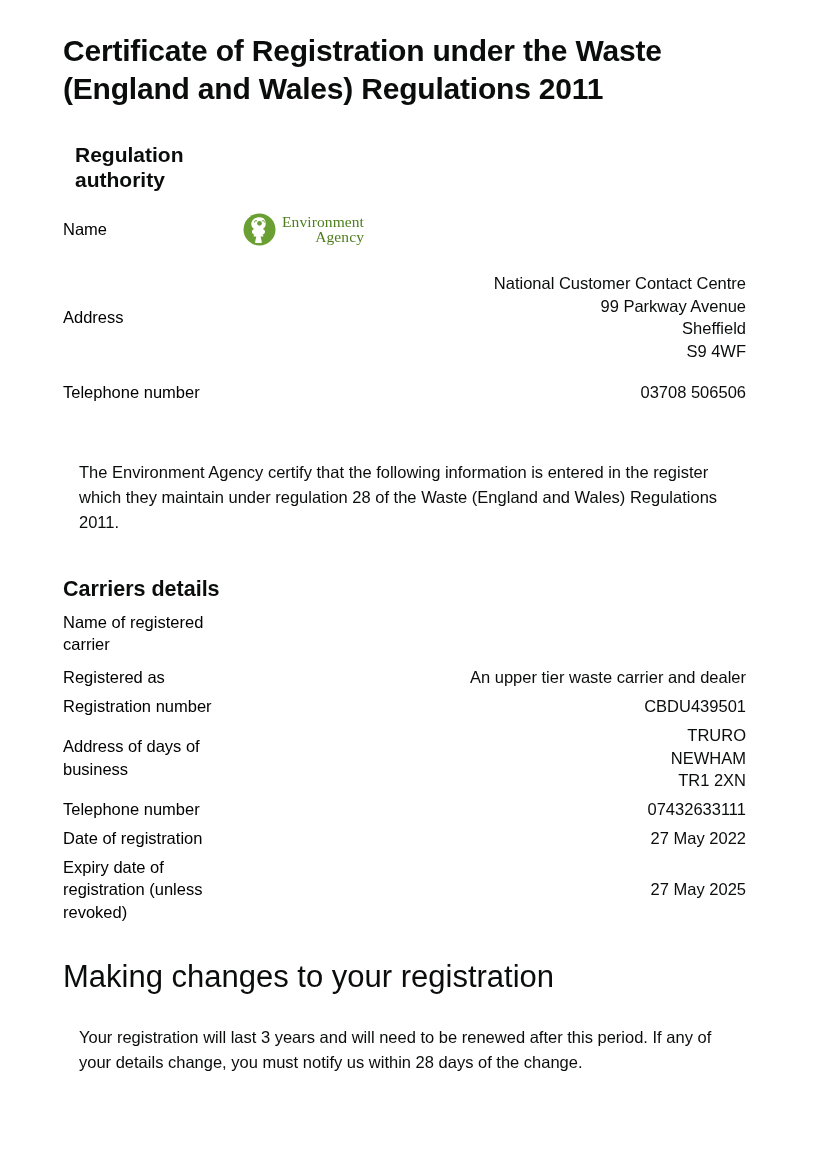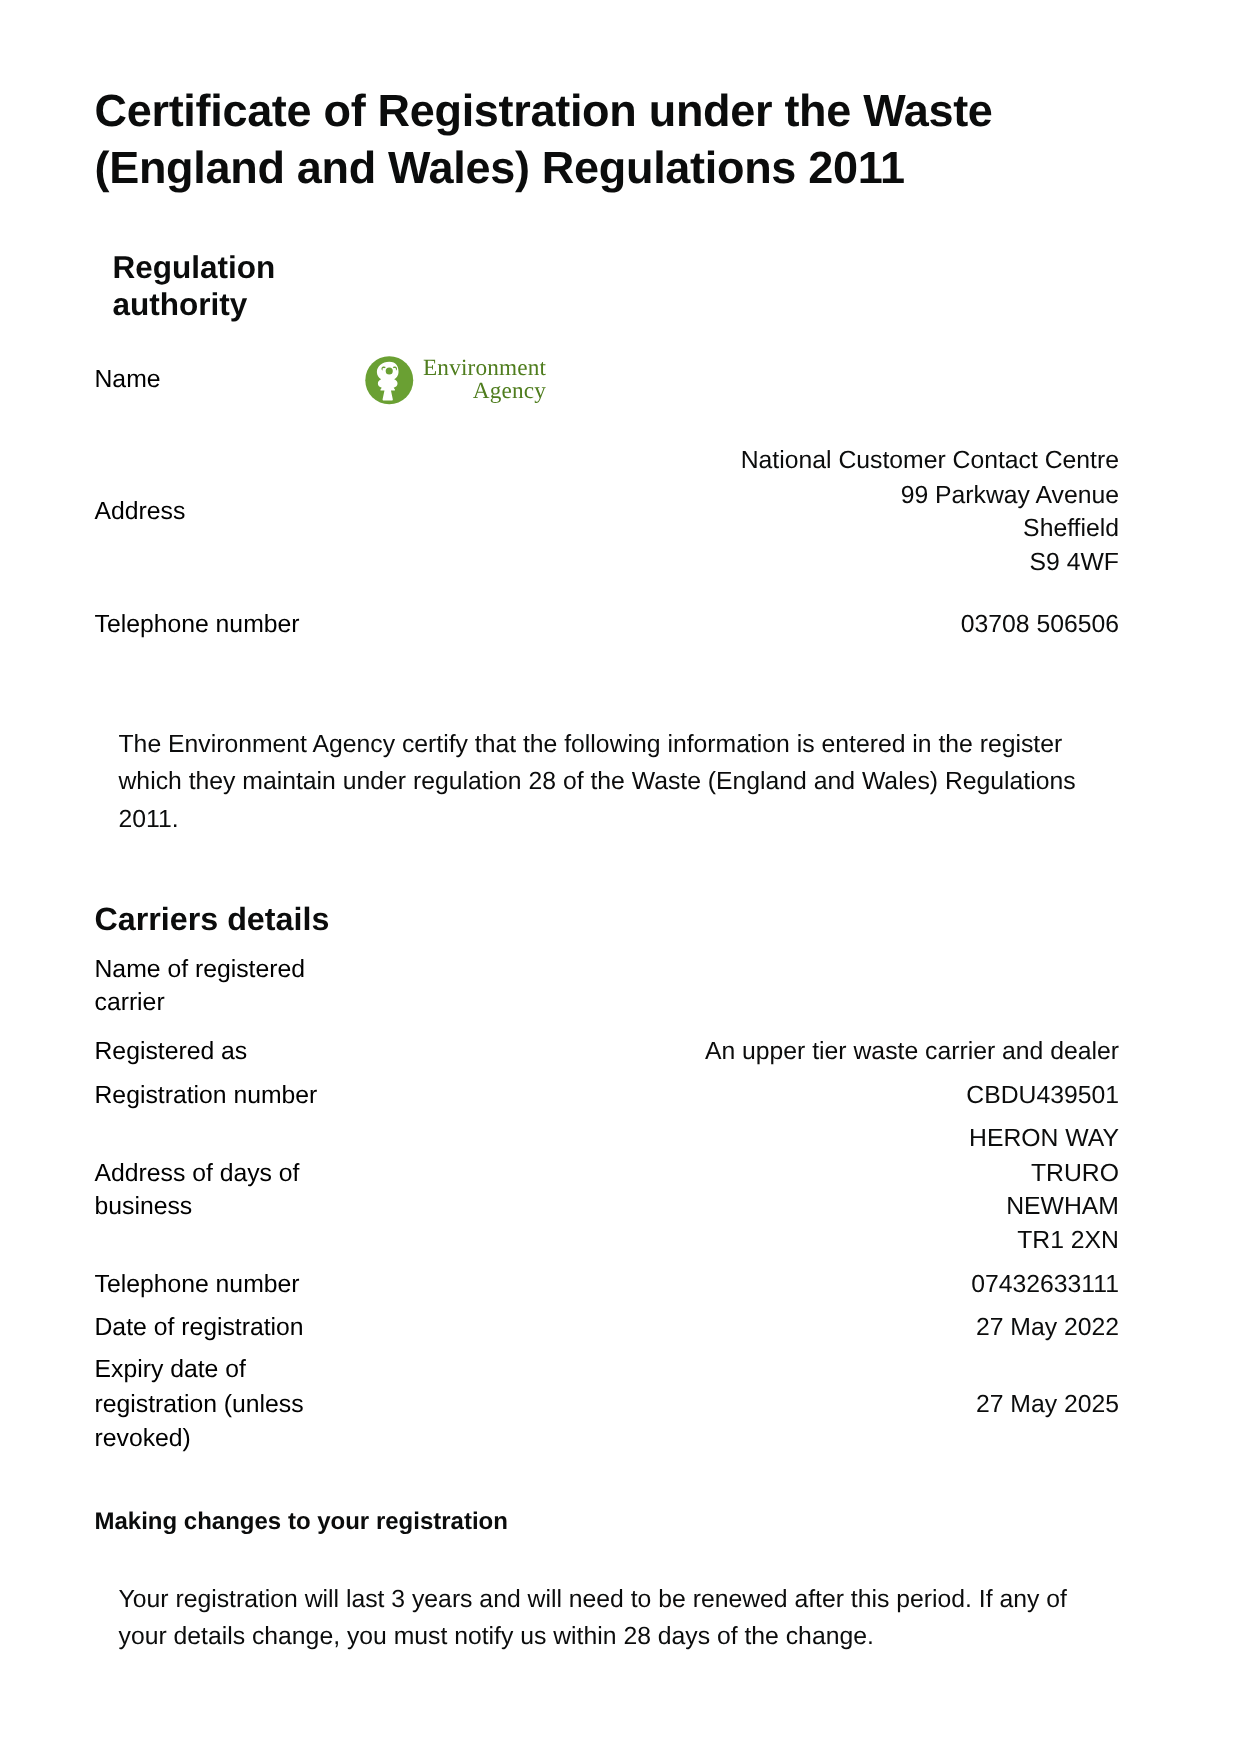--- a/index.html
+++ b/index.html
@@ -14,21 +14,21 @@
     font-family: "Liberation Sans", sans-serif;
     color: #0b0c0c;
     -webkit-font-smoothing: antialiased;
   }
   .page {
     position: relative;
     width: 826px;
     height: 1169px;
     background: #ffffff;
     box-sizing: border-box;
-    padding: 56px 80px 0 63px;
+    padding: 32px 80px 0 63px;
   }
 
   
   .doc-title {
     margin: 0;
     font-size: 30px;
     line-height: 1.26;
     font-weight: 700;
     letter-spacing: -0.2px;
     color: #0b0c0c;
@@ -77,22 +77,22 @@
   }
   .section-head {
     margin: 0;
     font-size: 21.5px;
     font-weight: 700;
     line-height: 1.2;
     color: #0b0c0c;
   }
   .big-head {
     margin: 0;
-    font-size: 16px;
-    font-weight: 700;
+    font-size: 31px;
+    font-weight: 400;
     line-height: 1.2;
     color: #0b0c0c;
   }
 
   
   .para {
     margin: 16px;
     font-size: 16.5px;
     line-height: 1.52;
     color: #0b0c0c;
@@ -215,21 +215,20 @@
     <div class="row">
       <div class="row-label">Registration number</div>
       <div class="row-value">CBDU439501</div>
     </div>
 
     <div class="sp-6"></div>
 
     <div class="row">
       <div class="row-label">Address of days of business</div>
       <div class="row-value">
-        <span class="line">HERON WAY</span>
         <span class="line">TRURO</span>
         <span class="line">NEWHAM</span>
         <span class="line">TR1 2XN</span>
       </div>
     </div>
 
     <div class="sp-6"></div>
 
     <div class="row">
       <div class="row-label">Telephone number</div>

